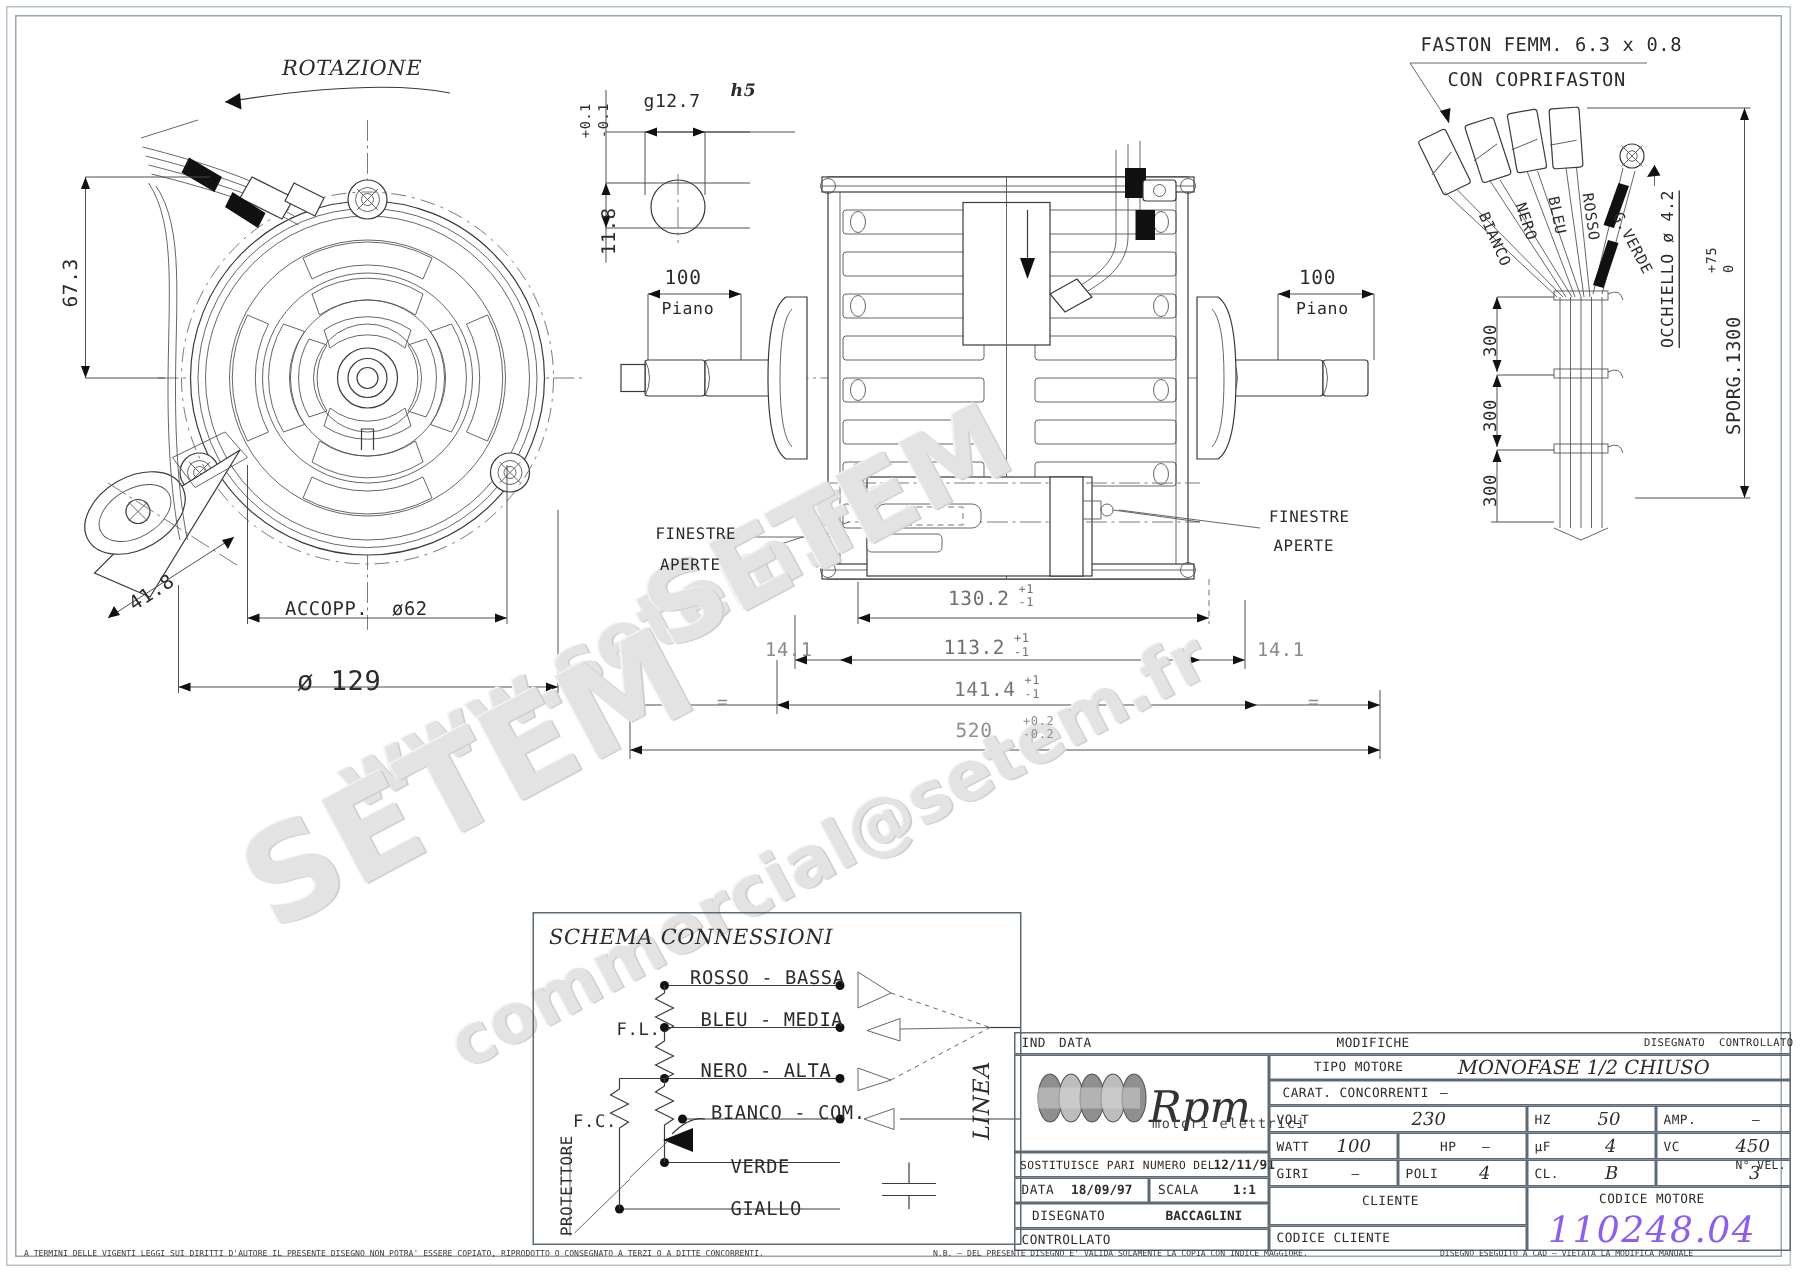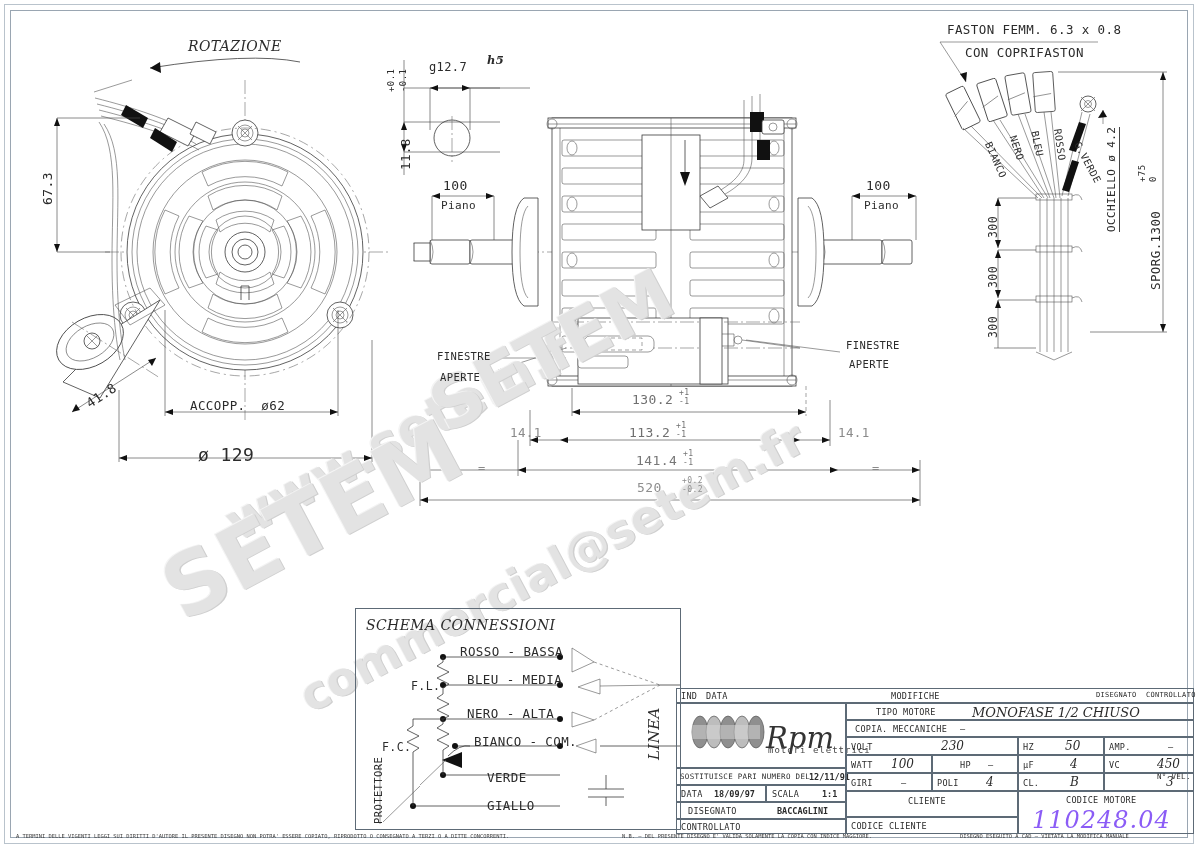--- a/index.html
+++ b/index.html
@@ -597,21 +597,21 @@
     <div class="t tbold" style="left:101px;top:118px;">BACCAGLINI</div>
 
     <div class="cell" style="left:0;top:131px;width:170px;height:15px;"></div>
     <div class="t tsm" style="left:5px;top:134px;">CONTROLLATO</div>
 
     <div class="cell" style="left:170px;top:15px;width:348px;height:17px;"></div>
     <div class="t tsm" style="left:200px;top:19px;">TIPO MOTORE</div>
     <div class="t tval" style="left:296px;top:17px;font-size:13px;">MONOFASE 1/2 CHIUSO</div>
 
     <div class="cell" style="left:170px;top:32px;width:348px;height:17px;"></div>
-    <div class="t tsm" style="left:179px;top:36px;">COPIA. MECCANICHE</div>
+    <div class="t tsm" style="left:179px;top:36px;">CARAT. CONCORRENTI</div>
     <div class="t tsm" style="left:284px;top:36px;">—</div>
 
     <div class="cell" style="left:170px;top:49px;width:172px;height:18px;"></div>
     <div class="t tsm" style="left:175px;top:54px;">VOLT</div>
     <div class="t tval" style="left:265px;top:51px;">230</div>
     <div class="cell" style="left:342px;top:49px;width:86px;height:18px;"></div>
     <div class="t tsm" style="left:347px;top:54px;">HZ</div>
     <div class="t tval" style="left:389px;top:51px;">50</div>
     <div class="cell" style="left:428px;top:49px;width:90px;height:18px;"></div>
     <div class="t tsm" style="left:433px;top:54px;">AMP.</div>

